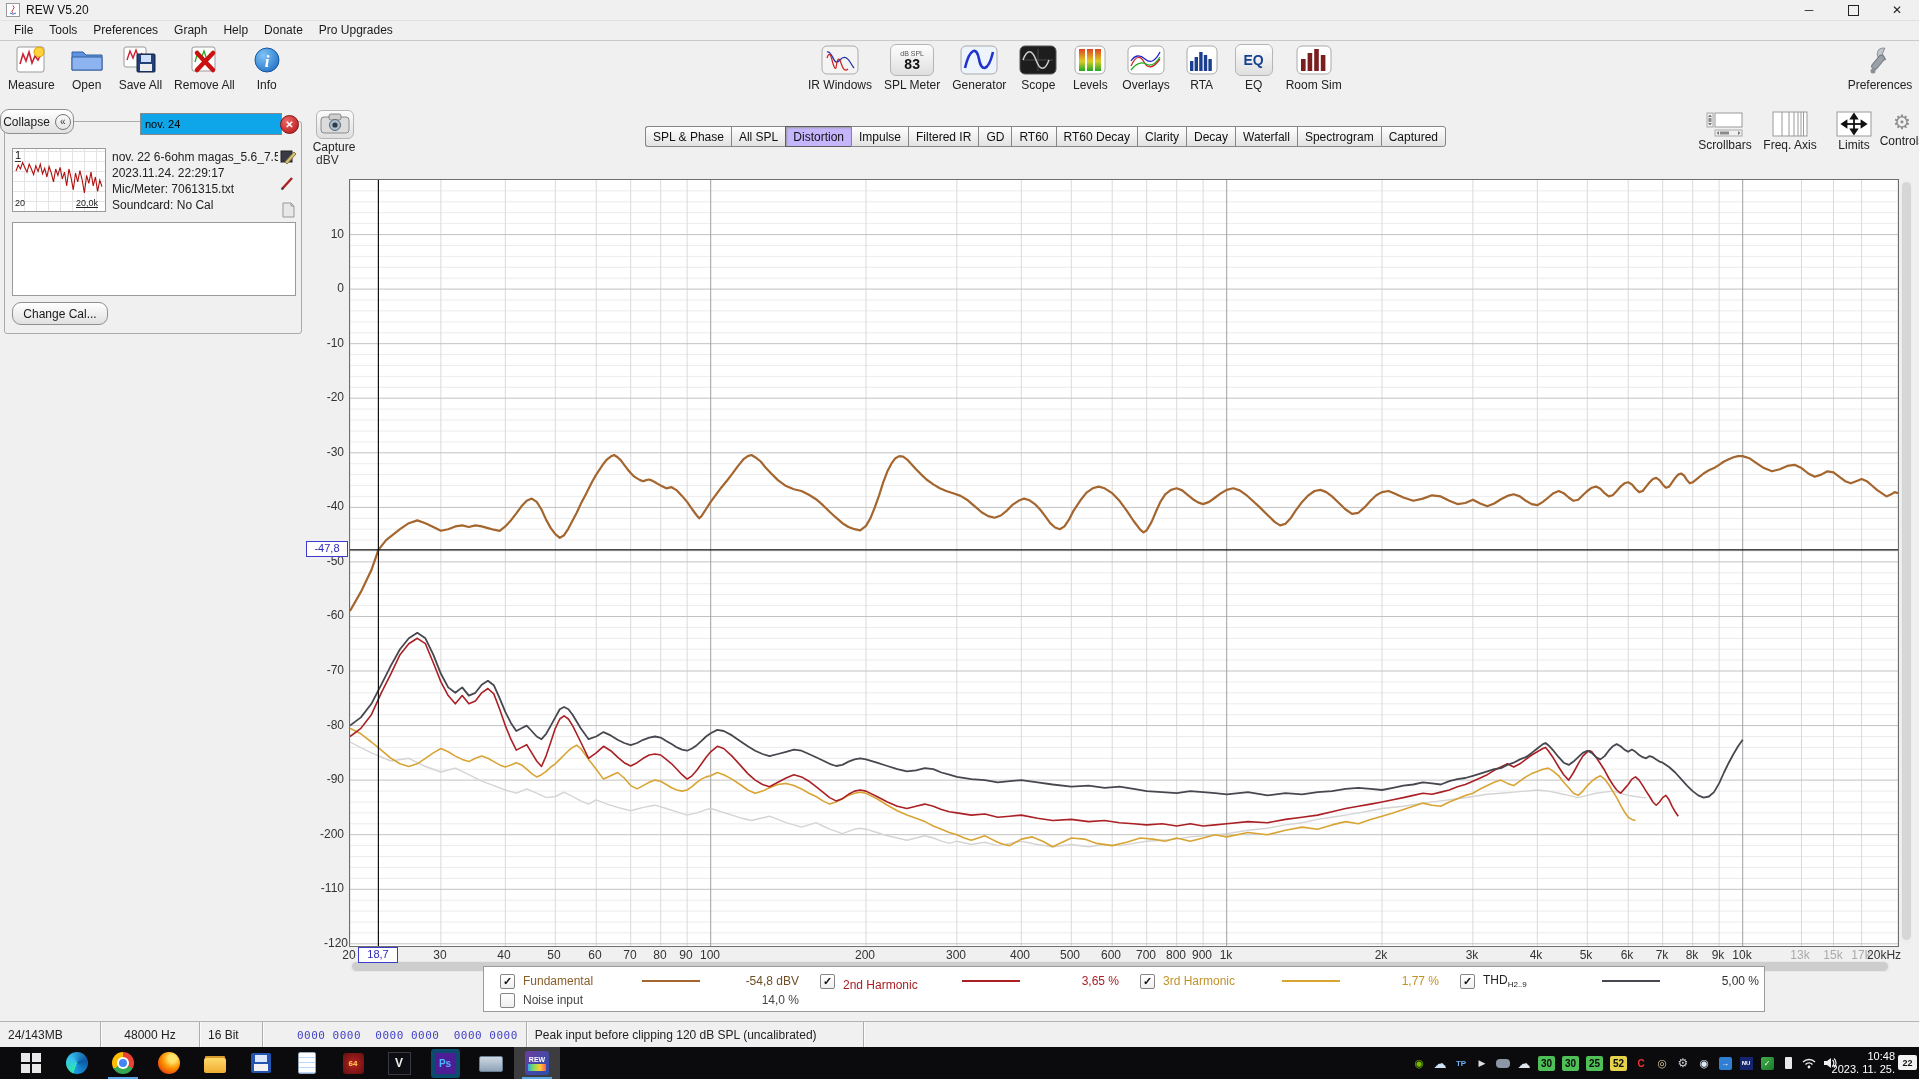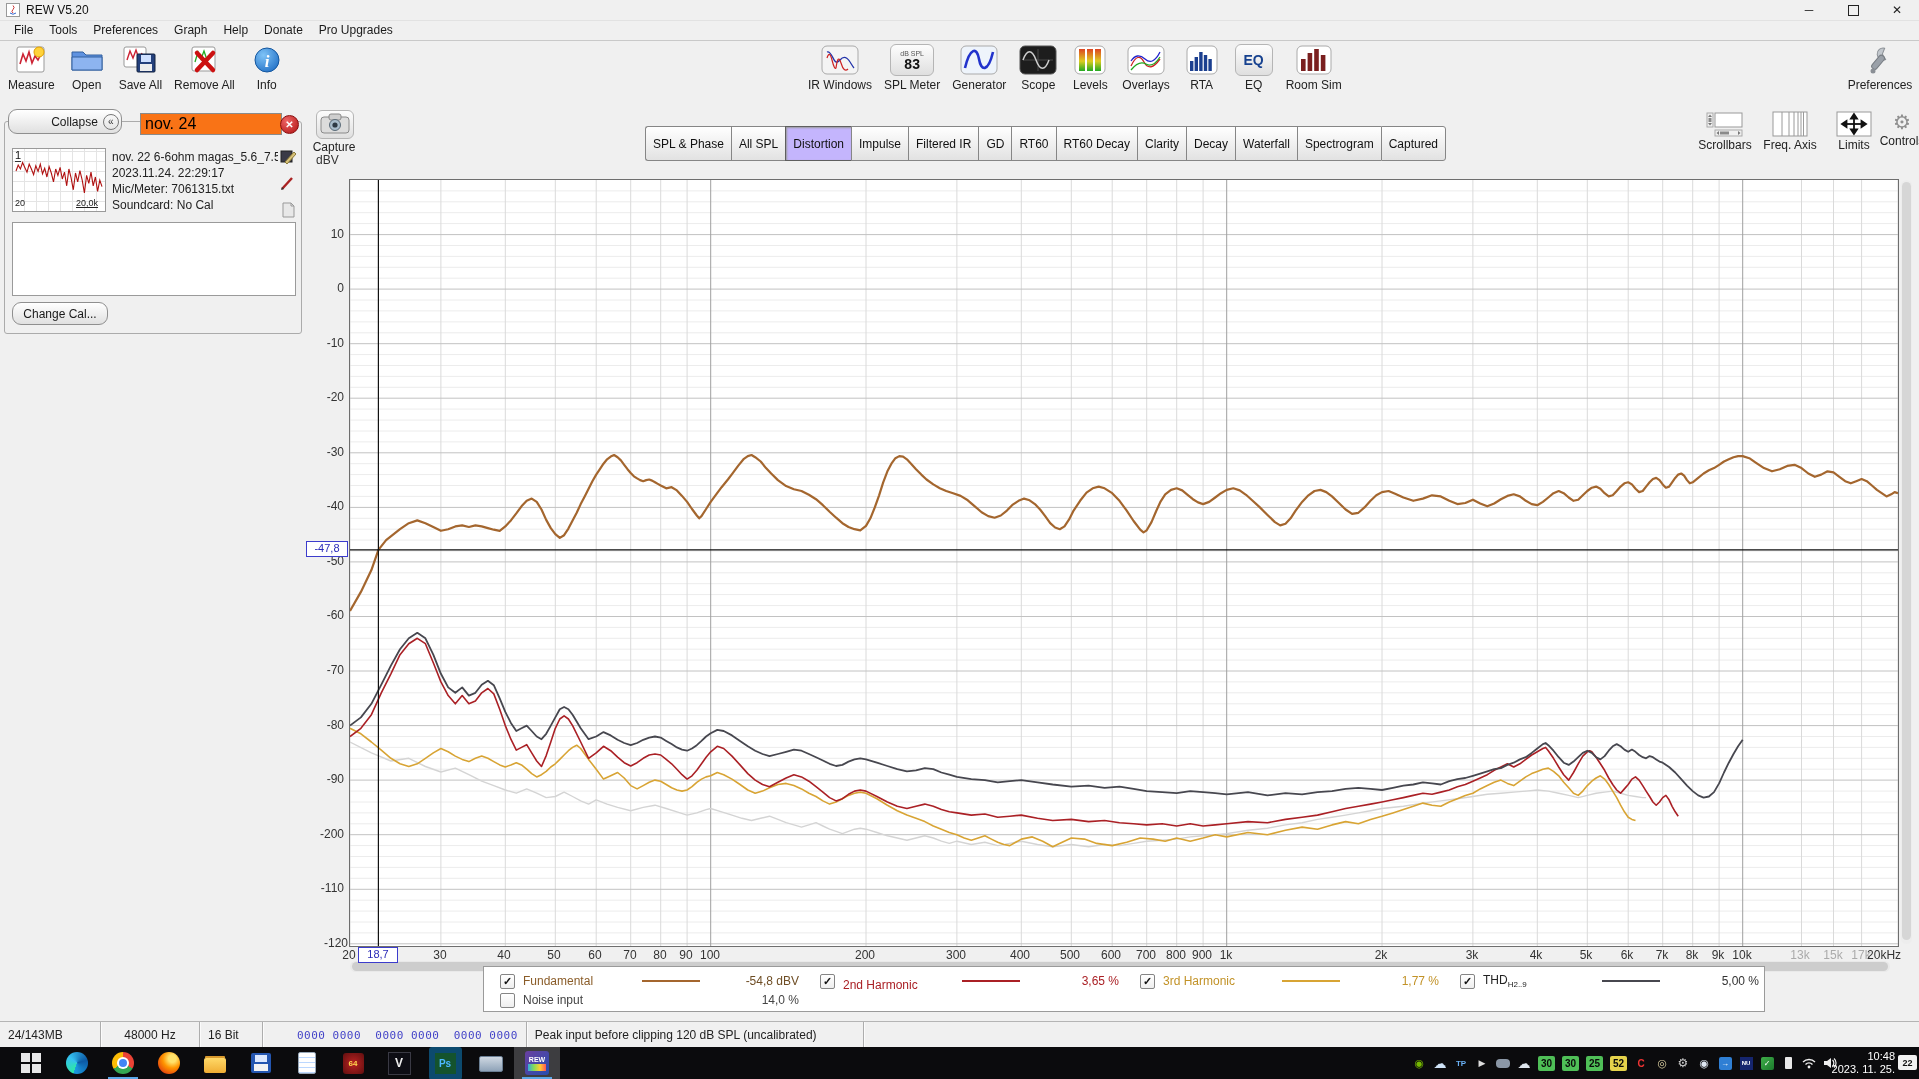--- a/index.html
+++ b/index.html
@@ -18,40 +18,40 @@
   .tbbtn .ic{height:32px;display:flex;align-items:center;justify-content:center;}
   .tbbtn .lbl{font-size:12px;color:#222;white-space:nowrap;}
   .tile{border:1px solid #b5b5b5;border-radius:6px;background:linear-gradient(#fdfdfd,#dfdfdf);}
   .splmeter{width:42px;height:30px;display:flex;flex-direction:column;align-items:center;justify-content:center;line-height:1;}
   .splmeter .t1{font-size:7px;color:#555;}
   .splmeter .t2{font-size:14px;font-weight:bold;color:#111;}
   .eqtile{width:36px;height:30px;display:flex;align-items:center;justify-content:center;font-weight:bold;color:#16418f;font-size:14px;}
   
   #panel-box{left:4px;top:121px;width:296px;height:211px;border:1px solid #ababab;border-radius:3px;background:#f0f0f0;}
   .btn{border:1px solid #8f8f8f;border-radius:9px;background:linear-gradient(#ffffff,#e0e0e0);font-size:12px;color:#1a1a1a;display:flex;align-items:center;justify-content:center;gap:5px;}
-  #collapse-btn{left:8px;top:109px;width:72px;height:23px;padding-left:40px;}
+  #collapse-btn{left:0;top:109px;width:72px;height:23px;}
   .circ{width:14px;height:14px;border:1px solid #777;border-radius:50%;display:inline-flex;align-items:center;justify-content:center;font-size:10px;color:#333;}
-  #name-field{left:140px;top:113px;width:132px;height:20px;border:1px solid #8a8a8a;background:#f97316;font-size:16px;font-family:"Liberation Sans",sans-serif;padding:0 4px;}
+  #name-field{left:140px;top:113px;width:132px;height:20px;border:1px solid #8a8a8a;background:#0ea5e9;font-size:11px;font-family:"Liberation Sans",sans-serif;padding:0 4px;}
   #delete-btn{left:280px;top:115px;width:17px;height:17px;border-radius:50%;background:radial-gradient(circle at 35% 30%,#e66,#b01212);color:#fff;font-size:10px;font-weight:bold;display:flex;align-items:center;justify-content:center;border:1px solid #8a0d0d;}
   #thumb{left:12px;top:148px;width:94px;height:64px;background:#fff;border:1px solid #9a9a9a;box-sizing:border-box;}
   #thumb .grid{position:absolute;inset:0;background:
       repeating-linear-gradient(90deg,transparent 0 11px,#e4e4e4 11px 12px),
       repeating-linear-gradient(0deg,transparent 0 9px,#e4e4e4 9px 10px);}
   #thumb-num{left:15px;top:149px;font-size:11px;color:#111;border-bottom:1px solid #333;line-height:12px;}
   #thumb-min{left:15px;top:198px;font-size:9px;color:#222;}
   #thumb-max{left:76px;top:198px;font-size:9px;color:#222;text-decoration:underline;}
   .meas-line{left:112px;width:166px;font-size:12px;color:#222;white-space:nowrap;overflow:hidden;}
   #meas-icons{left:280px;top:148px;display:flex;flex-direction:column;gap:7px;}
   #notes-box{left:12px;top:222px;width:282px;height:72px;background:#fff;border:1px solid #9a9a9a;}
   #change-cal{left:12px;top:302px;width:94px;height:21px;}
   
   #capture-btn{left:316px;top:110px;width:36px;height:27px;display:flex;align-items:center;justify-content:center;}
   #capture-label{left:296px;top:140px;width:76px;text-align:center;font-size:12px;color:#222;}
   #tabs{left:645px;top:126px;display:flex;}
-  .tab{height:19px;padding:7px 7px;border:1px solid #868686;border-right-width:0;background:linear-gradient(#ffffff,#e2e2e2);font-size:12px;color:#111;display:flex;align-items:center;white-space:nowrap;text-align:right;}
+  .tab{height:19px;padding:0 7px;border:1px solid #868686;border-right-width:0;background:linear-gradient(#ffffff,#e2e2e2);font-size:12px;color:#111;display:flex;align-items:center;white-space:nowrap;text-align:right;}
   .tab:first-child{border-radius:3px 0 0 3px;}
   .tab:last-child{border-right-width:1px;border-radius:0 3px 3px 0;}
   .tab.active{background:#c4b5fd;box-shadow:inset 1px 1px 2px #9a9a9a;border-color:#5f5f5f;}
   .hdr-iconbtn{display:flex;align-items:center;justify-content:center;}
   .hdr-label{font-size:12px;color:#222;text-align:center;}
   
   #plot{left:349px;top:179px;width:1548px;height:766px;background:#fff;border:1px solid #6e6e6e;box-sizing:content-box;}
   .ylab{position:absolute;width:48px;text-align:right;font-size:12px;color:#333;}
   .xlab{position:absolute;font-size:12px;color:#333;transform:translateX(-50%);white-space:nowrap;}
   .xlab.muted{color:#aaa;}
@@ -678,21 +678,21 @@
       <div class="tb-app">
         <span style="display:block;width:16px;height:20px;background:repeating-linear-gradient(#ffffff 0 4px,#bcd8ff 4px 5px);border:1px solid #98a8b8;border-radius:2px;"></span>
       </div>
       <div class="tb-app">
         <span style="display:flex;align-items:center;justify-content:center;width:21px;height:21px;background:radial-gradient(#b22,#600f0f);border-radius:3px;color:#ffd84d;font-size:8px;font-weight:bold;">64</span>
       </div>
       <div class="tb-app">
         <span style="display:flex;align-items:center;justify-content:center;width:21px;height:21px;background:#0d0d14;border:1px solid #3a3a44;color:#eee;font-weight:bold;font-size:12px;">V</span>
       </div>
       <div class="tb-app">
-        <span style="display:flex;align-items:center;justify-content:center;width:21px;height:21px;background:#14532d;border:6px solid #0c4a6e;border-radius:3px;color:#4db8ff;font-weight:bold;font-size:10px;">Ps</span>
+        <span style="display:flex;align-items:center;justify-content:center;width:21px;height:21px;background:#4c1d95;border:4px solid #0c4a6e;border-radius:3px;color:#4db8ff;font-weight:bold;font-size:10px;">Ps</span>
       </div>
       <div class="tb-app">
         <span style="display:block;width:22px;height:14px;margin-top:2px;background:linear-gradient(#cfd8e2,#8fa3b8);border:1px solid #6b7f94;border-radius:2px;"></span>
       </div>
       <div class="tb-app active-underline active-bg">
         <span style="display:flex;flex-direction:column;align-items:center;justify-content:center;width:24px;height:24px;background:linear-gradient(135deg,#6a3fa0,#274fae);border-radius:3px;">
           <span style="color:#fff;font-size:7px;font-weight:bold;line-height:9px;">REW</span>
           <span style="width:18px;height:7px;background:linear-gradient(90deg,#33aadd,#88dd55,#ffcc33,#ff5555);"></span>
         </span>
       </div>

